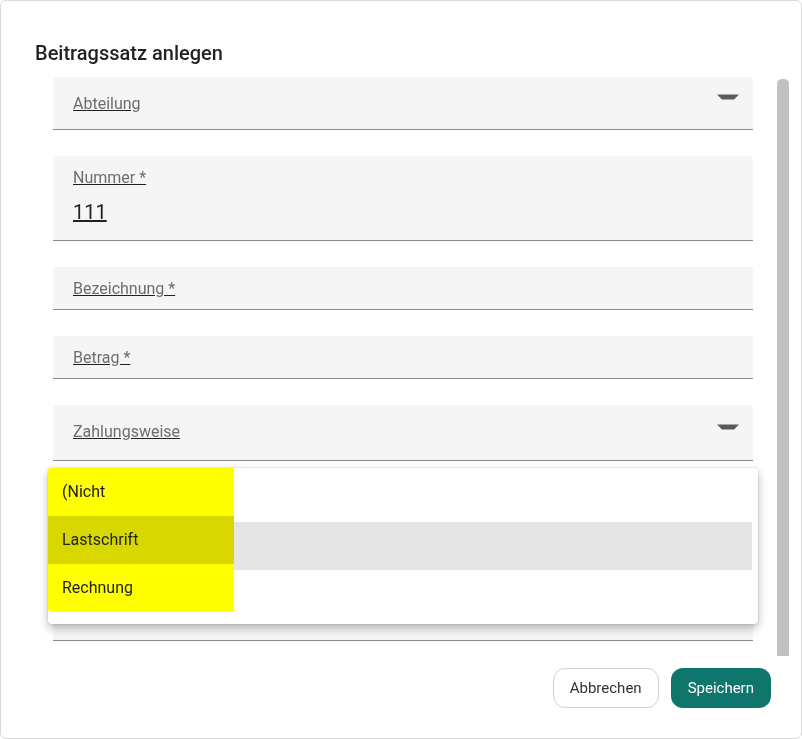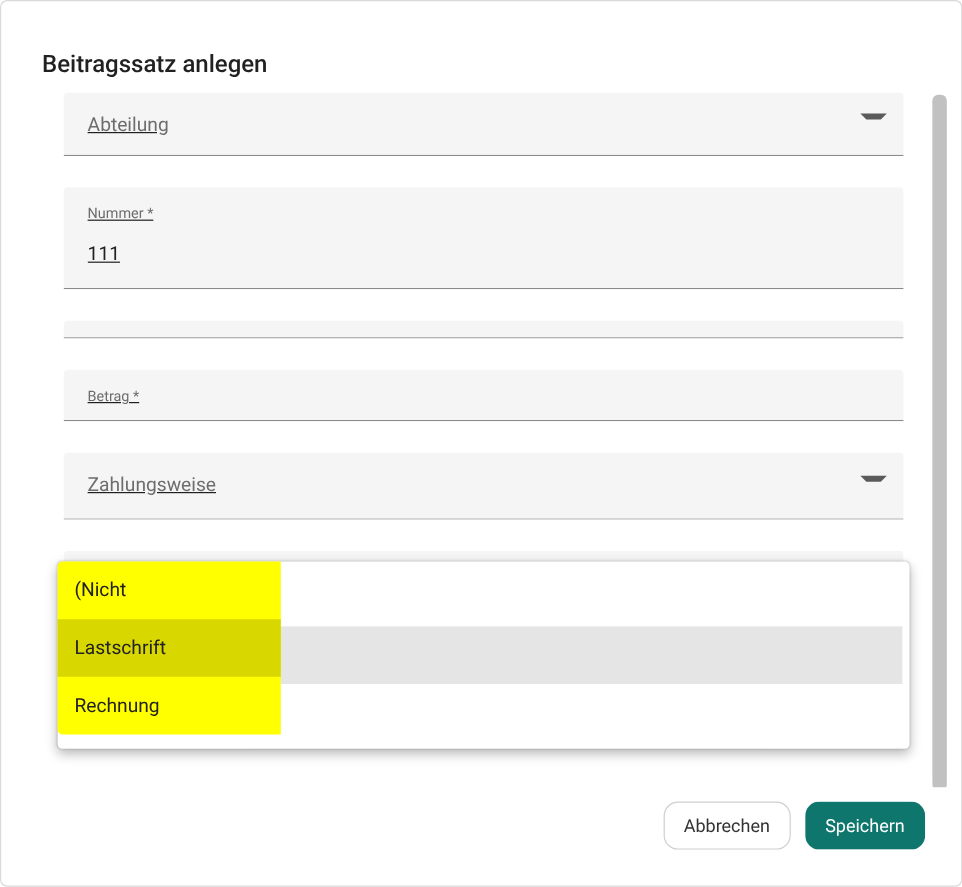--- a/index.html
+++ b/index.html
@@ -38,32 +38,32 @@
     margin-top: 26px;
     background: #f5f5f5;
     border-top-left-radius: 4px; border-top-right-radius: 4px;
     border-bottom: 1px solid #8a8a8a;
     padding: 8px 14px 6px 14px;
     position: relative;
     text-decoration: underline;
   }
   .field:first-child { margin-top: 4px; }
   .field-label {
-    font-size: 12px; color: #6d6d6d; line-height: 16px;
+    font-size: 16px; color: #6d6d6d; line-height: 16px;
     display: block;
   }
   .field-placeholder {
     font-size: 16px; color: #6d6d6d; line-height: 38px;
   }
   .field-value-wrap {
     display: flex; align-items: baseline;
   }
   .field-input {
     flex: 1 1 auto;
-    font-size: 16px; color: #222; line-height: 24px;
+    font-size: 20px; color: #222; line-height: 24px;
     background: transparent; border: none; outline: none;
     font-family: inherit;
     padding: 2px 0 4px 0;
   }
   .field-suffix {
     font-size: 16px; color: #5a5a5a; padding-left: 8px;
   }
   .select-arrow {
     position: absolute; right: 14px; top: 50%; transform: translateY(-50%);
     width: 0; height: 0; border-left: 5px solid transparent; border-right: 5px solid transparent;
@@ -139,20 +139,21 @@
       </div>
 
       <div class="field">
         <span class="field-label">Nummer *</span>
         <div class="field-value-wrap">
           <input class="field-input" value="111" style="">
         </div>
       </div>
 
       <div class="field">
+        <span class="field-label">Bezeichnung *</span>
       </div>
 
       <div class="field">
         <span class="field-label">Betrag *</span>
       </div>
 
       <div class="field select" style="height:56px;">
         <span class="field-placeholder">Zahlungsweise</span>
         <span class="select-arrow"></span>
       </div>

